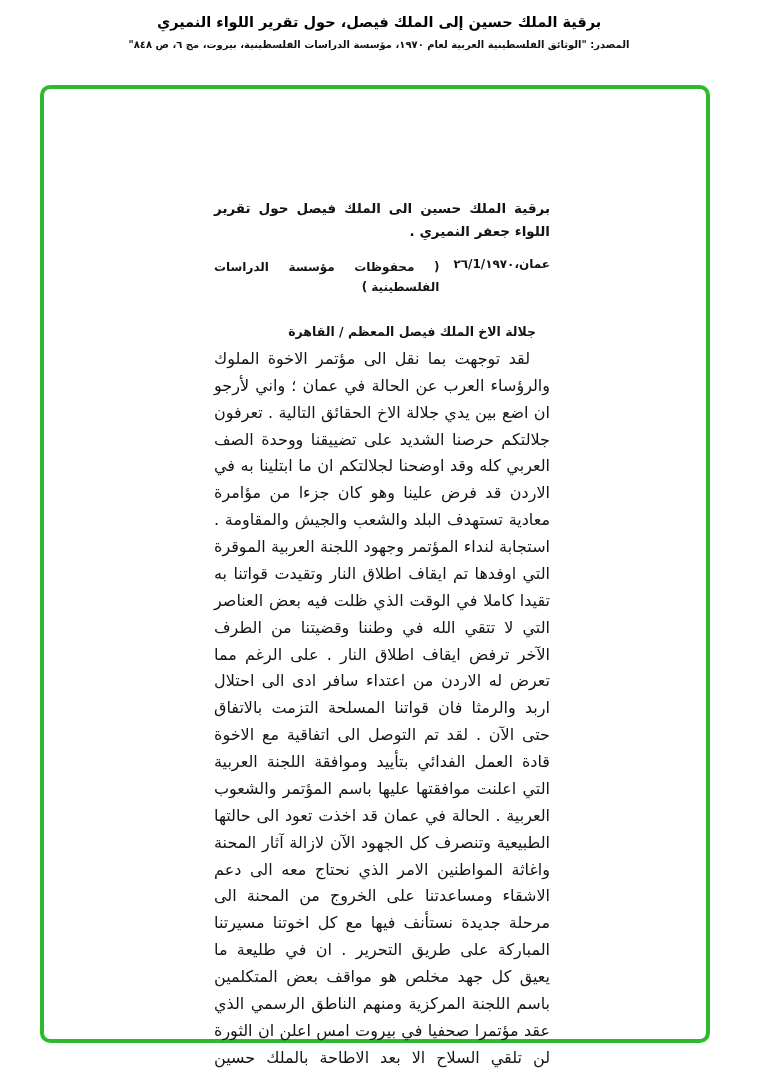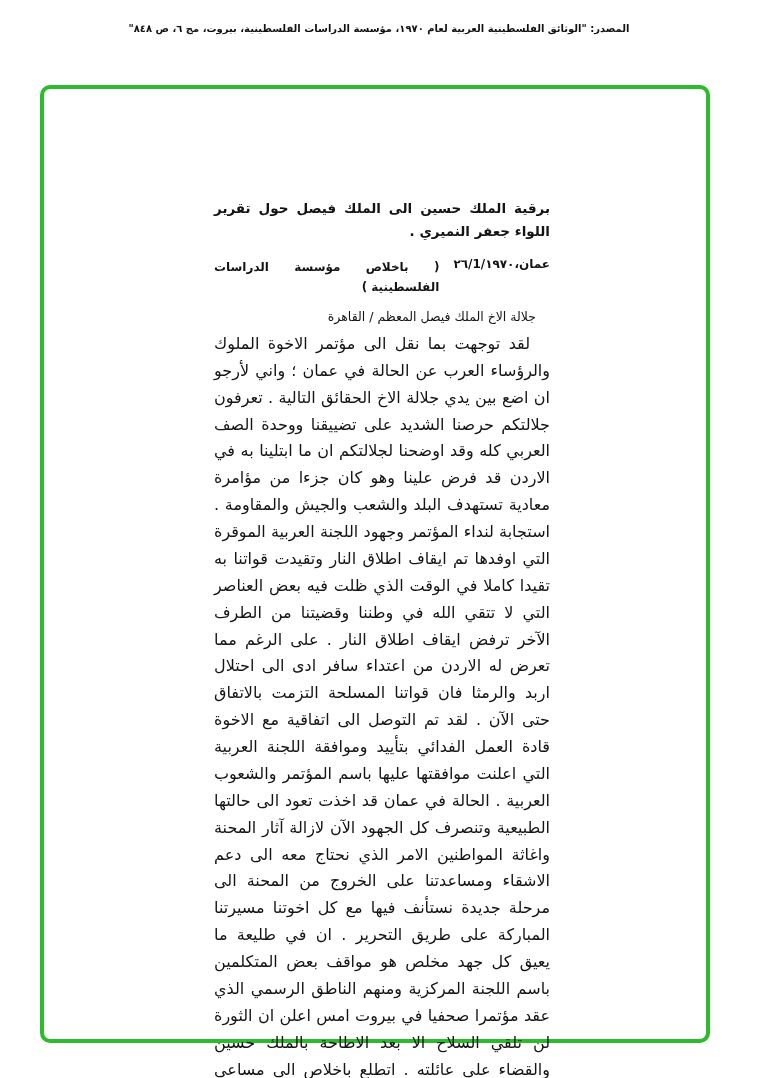--- a/index.html
+++ b/index.html
@@ -75,23 +75,23 @@
   .doc-date {
     white-space: nowrap;
     margin-left: 14px;
   }
   .doc-archive {
     flex: 1;
     text-align: justify;
     line-height: 1.7;
   }
   .doc-salutation {
-    margin: 8px 0 0 0;
+    margin: 23px 0 0 0;
     font-size: 12.5px;
-    font-weight: normal;
+    font-weight: bold;
     line-height: 1.7;
     text-indent: 14px;
   }
   .doc-body {
     margin: 4px 0 0 0;
     font-size: 16px;
     line-height: 1.68;
     text-align: justify;
     text-indent: 20px;
   }
@@ -108,31 +108,32 @@
     height: 0;
     border-top: 2px solid #000000;
   }
 </style>
 </head>
 <body>
 
 <div class="page">
 
   <div class="header">
+    <div class="header-title">برقية الملك حسين إلى الملك فيصل، حول تقرير اللواء النميري</div>
     <div class="header-source">المصدر: "الوثائق الفلسطينية العربية لعام ١٩٧٠، مؤسسة الدراسات الفلسطينية، بيروت، مج ٦، ص ٨٤٨"</div>
   </div>
 
   <div class="doc-frame">
     <div class="doc-content">
 
       <div class="doc-title">برقية الملك حسين الى الملك فيصل حول تقرير اللواء جعفر النميري .</div>
 
       <div class="doc-meta">
         <span class="doc-date">عمان،٢٦/1/١٩٧٠</span>
-        <span class="doc-archive">( باخلاص مؤسسة الدراسات الفلسطينية )</span>
+        <span class="doc-archive">( محفوظات مؤسسة الدراسات الفلسطينية )</span>
       </div>
 
       <p class="doc-salutation">جلالة الاخ الملك فيصل المعظم / القاهرة</p>
 
       <p class="doc-body">لقد توجهت بما نقل الى مؤتمر الاخوة الملوك والرؤساء العرب عن الحالة في عمان ؛ واني لأرجو ان اضع بين يدي جلالة الاخ الحقائق التالية . تعرفون جلالتكم حرصنا الشديد على تضييقنا ووحدة الصف العربي كله وقد اوضحنا لجلالتكم ان ما ابتلينا به في الاردن قد فرض علينا وهو كان جزءا من مؤامرة معادية تستهدف البلد والشعب والجيش والمقاومة . استجابة لنداء المؤتمر وجهود اللجنة العربية الموقرة التي اوفدها تم ايقاف اطلاق النار وتقيدت قواتنا به تقيدا كاملا في الوقت الذي ظلت فيه بعض العناصر التي لا تتقي الله في وطننا وقضيتنا من الطرف الآخر ترفض ايقاف اطلاق النار . على الرغم مما تعرض له الاردن من اعتداء سافر ادى الى احتلال اربد والرمثا فان قواتنا المسلحة التزمت بالاتفاق حتى الآن . لقد تم التوصل الى اتفاقية مع الاخوة قادة العمل الفدائي بتأييد وموافقة اللجنة العربية التي اعلنت موافقتها عليها باسم المؤتمر والشعوب العربية . الحالة في عمان قد اخذت تعود الى حالتها الطبيعية وتنصرف كل الجهود الآن لازالة آثار المحنة واغاثة المواطنين الامر الذي نحتاج معه الى دعم الاشقاء ومساعدتنا على الخروج من المحنة الى مرحلة جديدة نستأنف فيها مع كل اخوتنا مسيرتنا المباركة على طريق التحرير . ان في طليعة ما يعيق كل جهد مخلص هو مواقف بعض المتكلمين باسم اللجنة المركزية ومنهم الناطق الرسمي الذي عقد مؤتمرا صحفيا في بيروت امس اعلن ان الثورة لن تلقي السلاح الا بعد الاطاحة بالملك حسين والقضاء على عائلته . اتطلع باخلاص الى مساعي جلالتكم وجهودكم المباركة لوقف الانجراف الذي يوشك ان يدفع بالبلاد وبالأمة الى هاوية لا يعلم الا الله قرارها .</p>
 
 
       <div class="signature-line"></div>
 
     </div>

